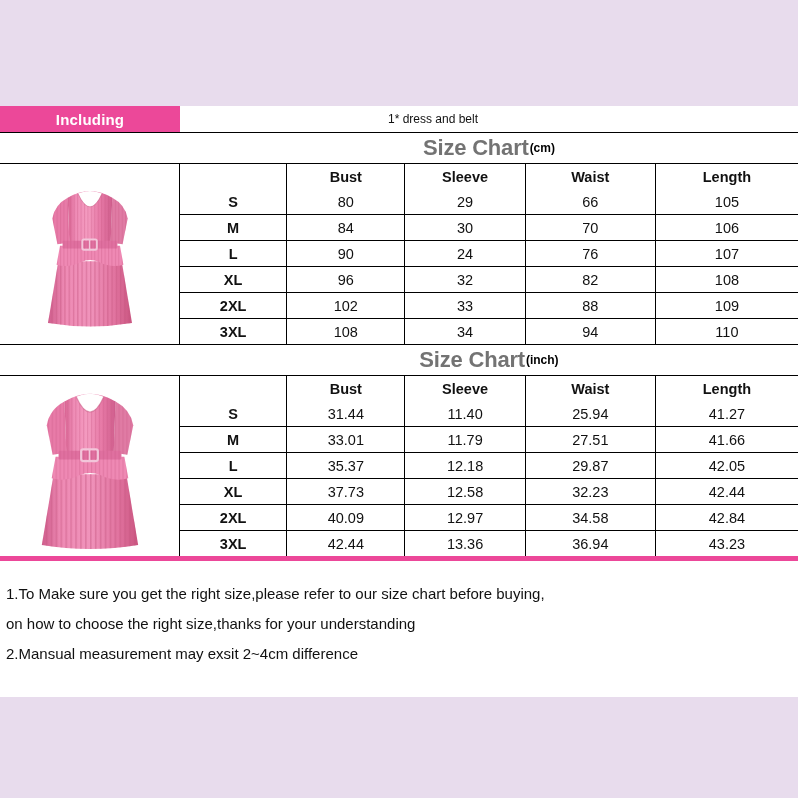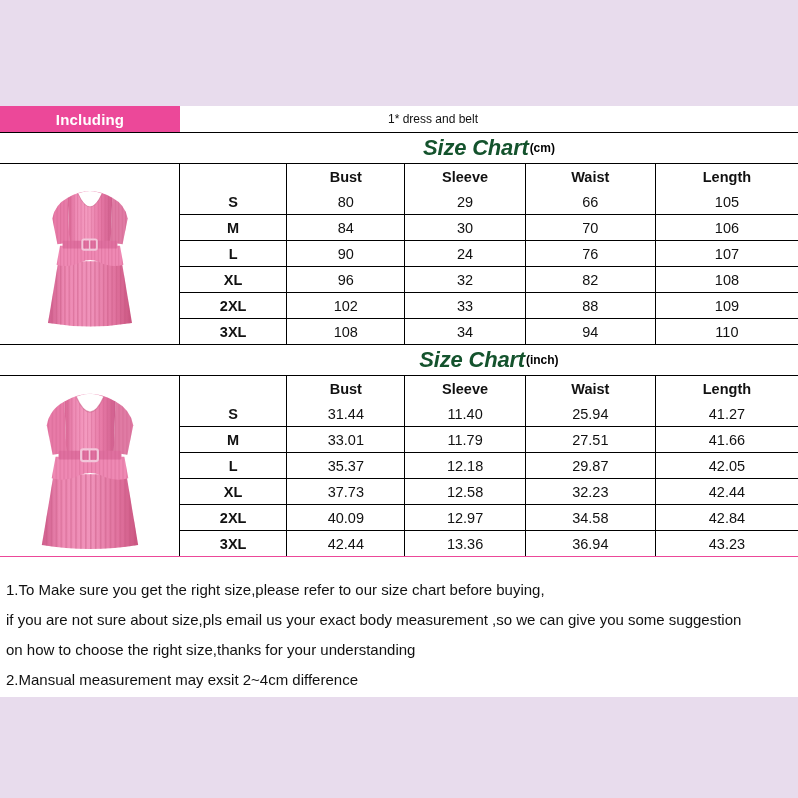--- a/index.html
+++ b/index.html
@@ -70,23 +70,22 @@
     display: flex;
     align-items: center;
     justify-content: center;
     
     padding-left: 180px;
     box-sizing: border-box;
   }
   .chart-title .big {
     font-size: 22px;
     font-weight: bold;
-    color: #14532d;
+    color: #737373;
     letter-spacing: -0.2px;
-    font-style: italic;
   }
   .chart-title .small {
     font-size: 12px;
     font-weight: bold;
     color: #000;
     margin-left: 1px;
   }
 
   .chart-body {
     display: flex;
@@ -134,21 +133,21 @@
   .size-table .col-length { width: 143px; border-right: none; margin-top: 7px; }
   .size-table td.col-length, .size-table th.col-length { border-right: none; }
   .size-table .size-name {
     font-weight: bold;
     font-size: 14.5px;
   }
   .size-table .corner { border-left: none; }
 
   
   .notes {
-    border-top: 1px solid #ec4899;
+    border-top: 5px solid #ec4899;
     padding: 18px 22px 10px 6px;
     box-sizing: border-box;
   }
   .note-line {
     font-size: 15px;
     color: #111;
     line-height: 30px;
     white-space: nowrap;
   }
 
@@ -394,19 +393,18 @@
               <td class="col-waist">36.94</td>
               <td class="col-length">43.23</td>
             </tr>
           </tbody>
         </table>
       </div>
     </div>
 
     <div class="notes">
       <div class="note-line">1.To Make sure you get the right size,please refer to our size chart before buying,</div>
-      <div class="note-line">if you are not sure about size,pls email us your exact body measurement ,so we can give you some suggestion</div>
       <div class="note-line">on how to choose the right size,thanks for your understanding</div>
       <div class="note-line">2.Mansual measurement may exsit 2~4cm difference</div>
     </div>
 
   </div>
 </div>
 
 </body></html>

